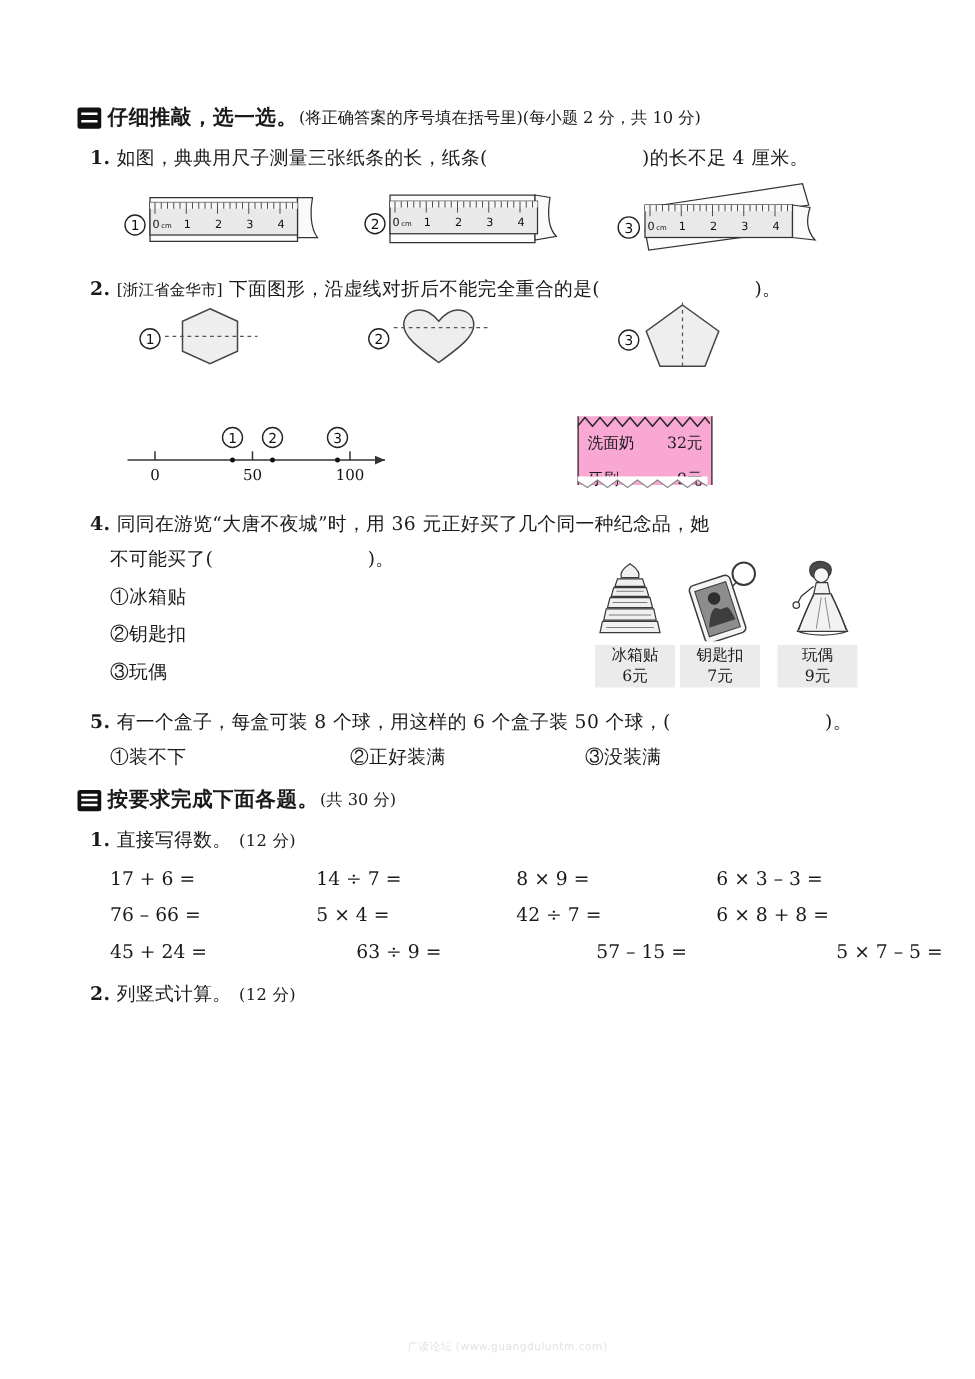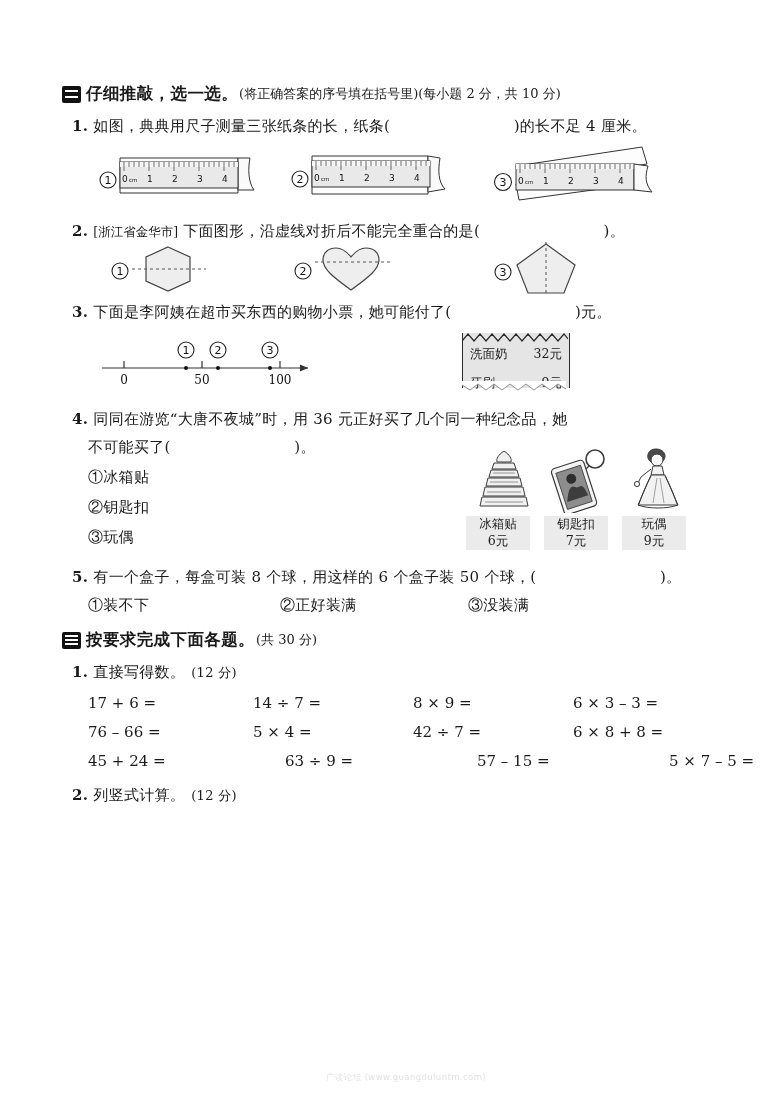--- a/index.html
+++ b/index.html
@@ -93,21 +93,21 @@
   .formula-row > div {
     flex: none;
     font-family: "DejaVu Serif", serif;
   }
 
   
   .receipt {
     position: absolute;
     border-left: 1.4px solid #2a2a2a;
     border-right: 1.4px solid #2a2a2a;
-    background: #e5e5e5;
+    background: #f9a8d4;
   }
   .receipt-row {
     display: flex;
     justify-content: space-between;
     font-size: 12.5px;
     padding: 0 7px;
     font-family: "DejaVu Serif", serif;
   }
 
   
@@ -315,26 +315,20 @@
 
   <div class="ruler-wrap" style="left:493px; top:240px;">
     <svg width="150" height="58" viewBox="0 0 150 58">
       <circle cx="10" cy="32" r="8" fill="none" stroke="#222" stroke-width="1.1"></circle>
       <text x="10" y="36" font-size="11" text-anchor="middle" fill="#111" font-family="DejaVu Sans, sans-serif">3</text>
       <polygon points="53,4 82,25 71,53 35,53 24,25" fill="#eeeeee" stroke="#444" stroke-width="1.2"></polygon>
       <line x1="53" y1="2" x2="53" y2="55" stroke="#555" stroke-width="1" stroke-dasharray="3,3"></line>
     </svg>
   </div>
 
-  <div class="qline" style="left:72px; top:303px;">
-    <span class="qnum">3.</span>
-    <span>下面是李阿姨在超市买东西的购物小票，她可能付了(</span>
-    <span class="paren-blank">&nbsp;&nbsp;&nbsp;</span>
-    <span>)元。</span>
-  </div>
 
   <div class="ruler-wrap" style="left:98px; top:338px;">
     <svg width="230" height="50" viewBox="0 0 230 50">
       <g font-family="DejaVu Serif, serif">
         <line x1="4" y1="30" x2="210" y2="30" stroke="#333" stroke-width="1.2"></line>
         <polygon points="210,30 202,26.5 202,33.5" fill="#333"></polygon>
         <line x1="26" y1="23" x2="26" y2="30" stroke="#333" stroke-width="1.2"></line>
         <line x1="104" y1="23" x2="104" y2="30" stroke="#333" stroke-width="1.2"></line>
         <line x1="182" y1="23" x2="182" y2="30" stroke="#333" stroke-width="1.2"></line>
         <text x="26" y="46" font-size="12" text-anchor="middle" fill="#111">0</text>
@@ -434,21 +428,21 @@
         <path d="M25 24 L15 32 L12 38" fill="none"></path>
         <circle cx="11" cy="39" r="2.6" fill="#f7f7f7"></circle>
       </g>
       <g stroke="#666" stroke-width="0.6" fill="none">
         <line x1="31" y1="33" x2="27" y2="58"></line>
         <line x1="34" y1="33" x2="38" y2="58"></line>
       </g>
     </svg>
   </div>
 
-  <div class="price-label" style="left:466px; top:516px; width:64px;">
+  <div class="price-label" style="left:476px; top:516px; width:64px;">
     <div>冰箱贴</div>
     <div>6元</div>
   </div>
   <div class="price-label" style="left:544px; top:516px; width:64px;">
     <div>钥匙扣</div>
     <div>7元</div>
   </div>
   <div class="price-label" style="left:622px; top:516px; width:64px;">
     <div>玩偶</div>
     <div>9元</div>

